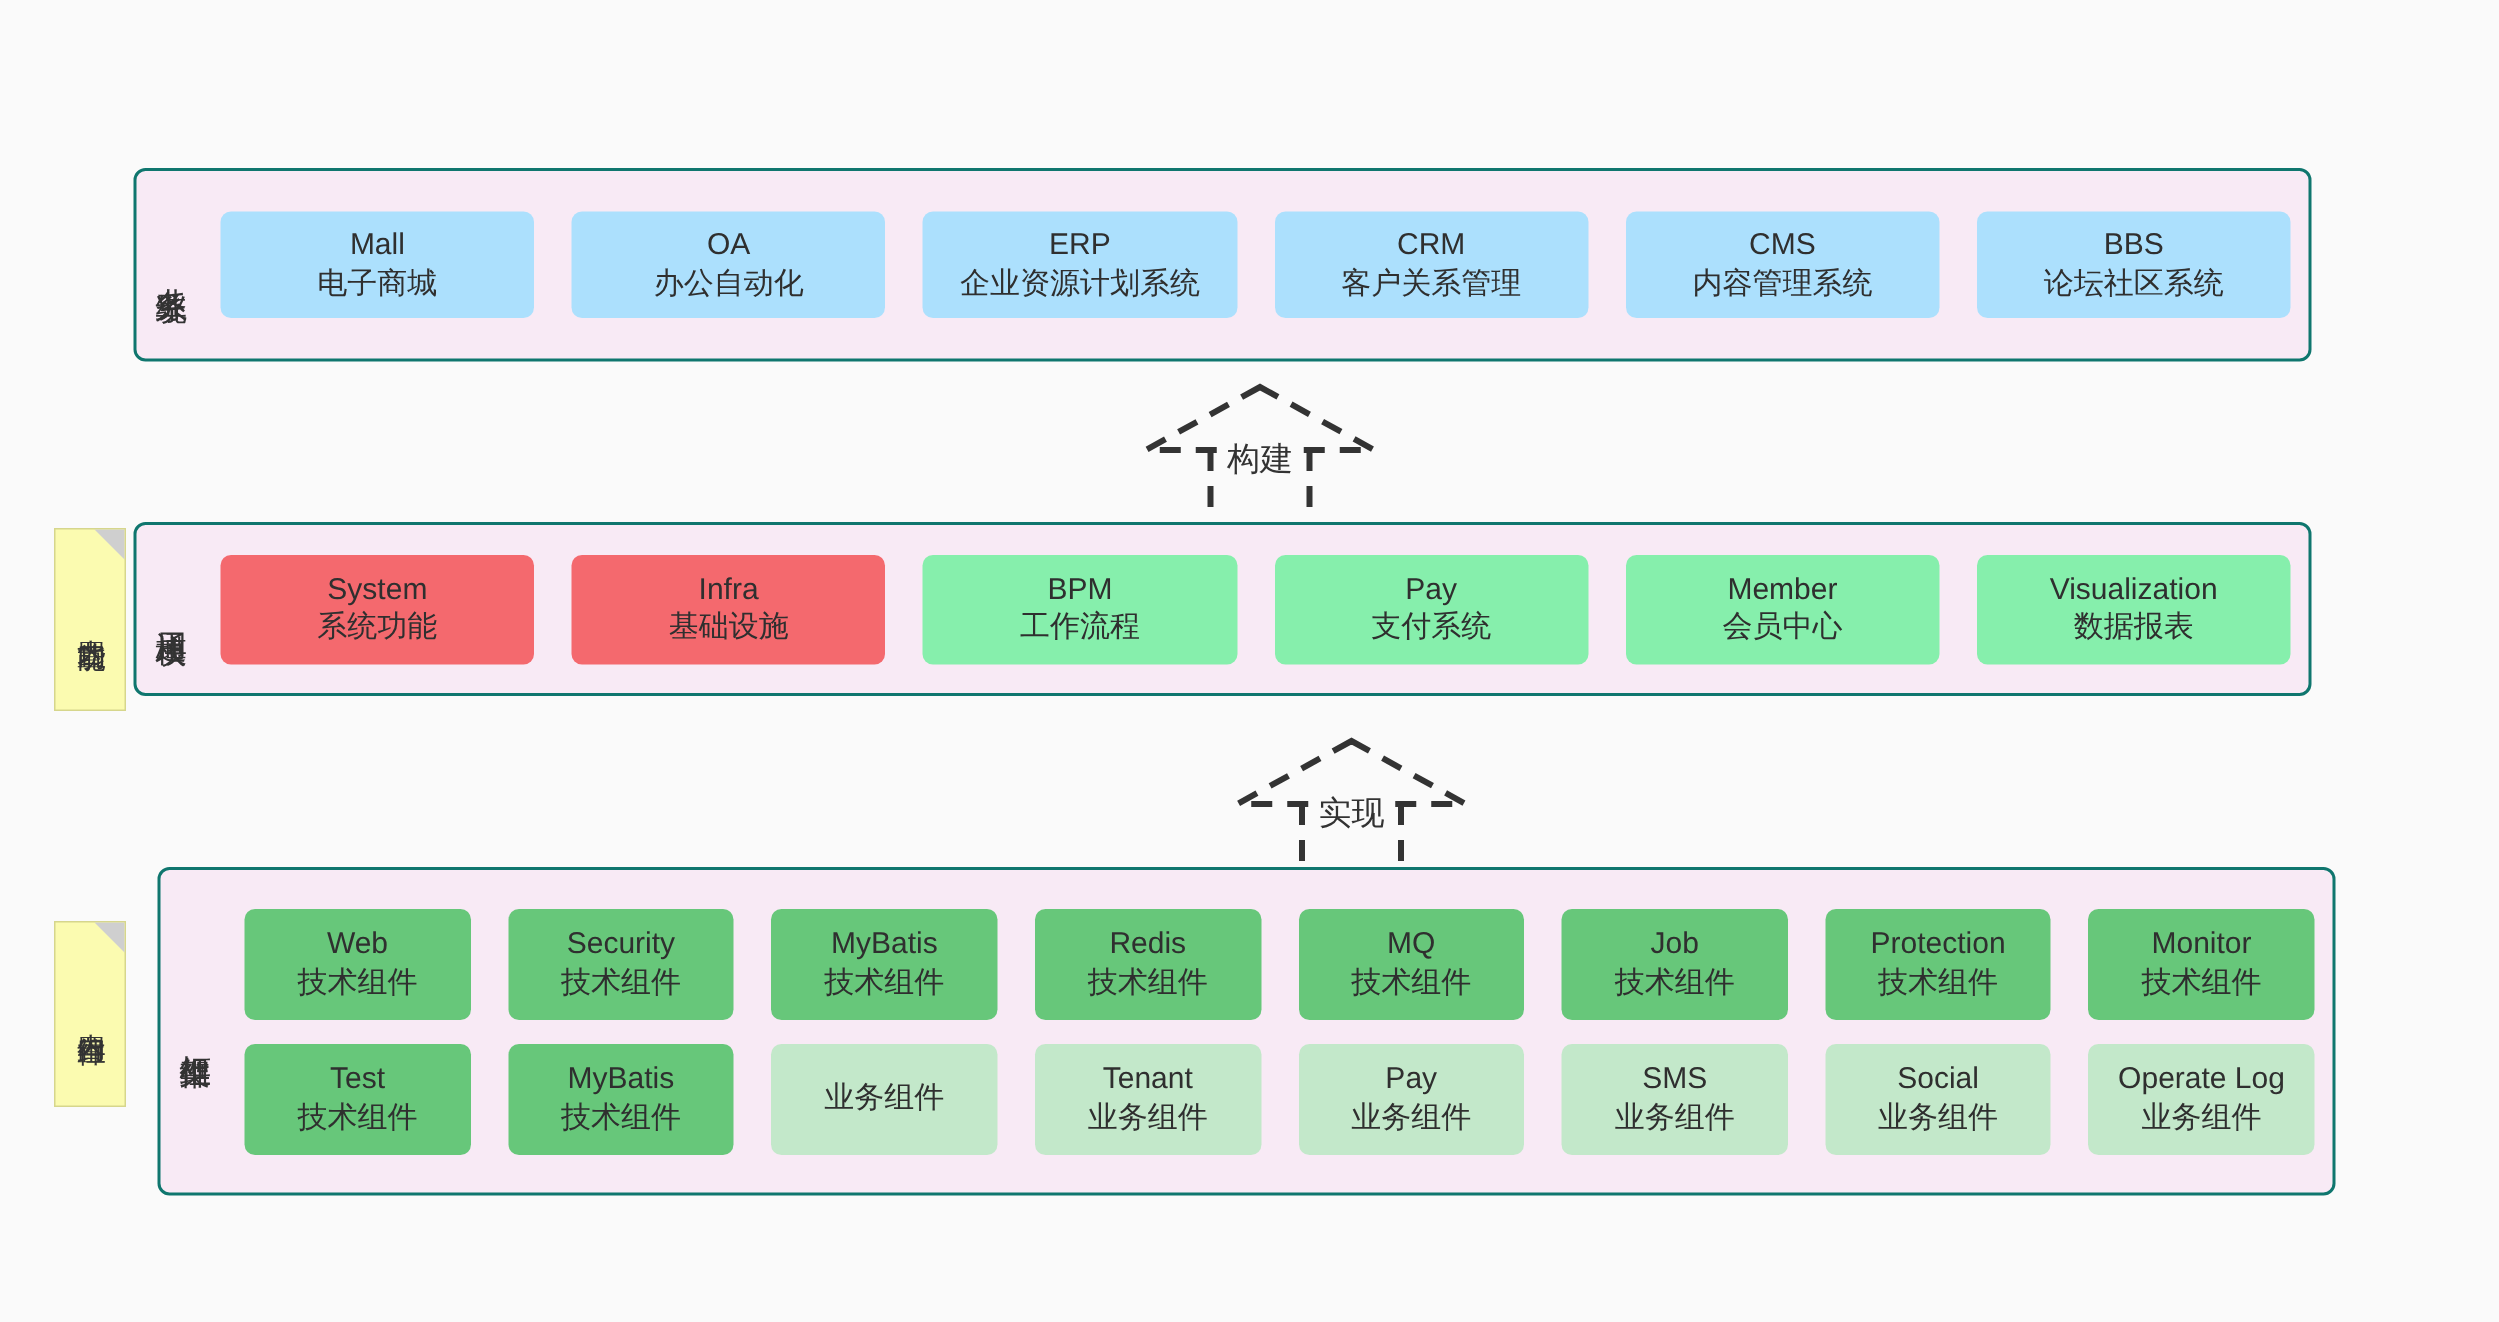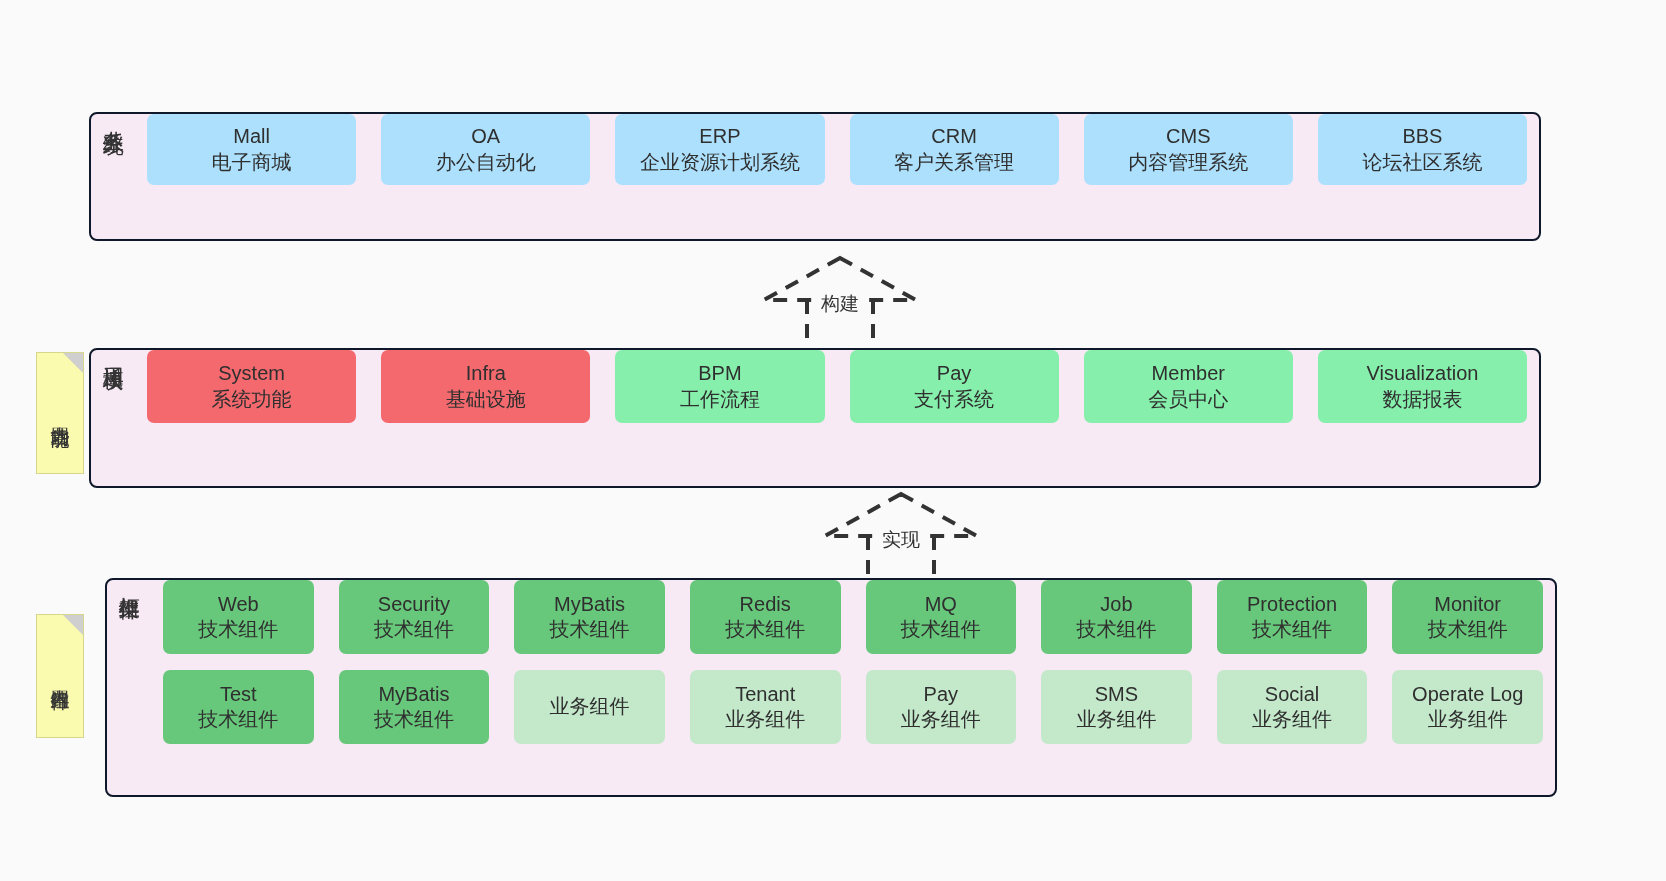--- a/index.html
+++ b/index.html
@@ -19,24 +19,24 @@
   #stage {
     position: absolute;
     inset: 0;
   }
 
   
   .layer {
     position: absolute;
     box-sizing: border-box;
     background: #f8eaf5;
-    border: 2px solid #0f172a;
+    border: 2px solid #0f766e;
     border-radius: 8px;
     display: flex;
-    align-items: flex-start;
+    align-items: center;
   }
 
   .layer-title {
     flex: 0 0 auto;
     width: 44px;
     display: flex;
     align-items: center;
     justify-content: center;
     font-size: 21px;
     line-height: 1.16;
@@ -88,21 +88,21 @@
 
   
   .c-blue       { background: #ace0fd; }
   .c-red        { background: #f4696e; }
   .c-pink       { background: #86efac; }
   .c-green      { background: #67c77a; }
   .c-lightgreen { background: #c3e8ca; }
 
   
   #layer-business { left: 89px;  top: 112px; width: 1452px; height: 129px; }
-  #layer-common   { left: 89px;  top: 348px; width: 1452px; height: 140px; }
+  #layer-common   { left: 89px;  top: 348px; width: 1452px; height: 116px; }
   #layer-frame    { left: 89px;  top: 578px; width: 1452px; height: 219px; margin-left: 16px; }
 
   #layer-business .cards { padding: 0 10px; }
   #layer-business .card-row { gap: 25px; width: 100%; }
   #layer-business .card { height: 71px; }
 
   #layer-common .card-row { gap: 25px; width: 100%; }
   #layer-common .card { height: 73px; }
 
   #layer-frame .card-row { gap: 25px; width: 100%; }
@@ -145,21 +145,21 @@
     height: 96px;
   }
   .arrow svg { display: block; overflow: visible; }
   .arrow .alabel {
     position: absolute;
     left: 50%;
     transform: translateX(-50%);
     top: 37px;
     background: #fafafa;
     padding: 0 3px;
-    font-size: 19px;
+    font-size: 22px;
     color: #333;
     white-space: nowrap;
     user-select: none;
   }
   #arrow-build   { left: 752px; top: 254px; }
   #arrow-realize { left: 813px; top: 490px; }
 </style>
 </head>
 <body>
 

